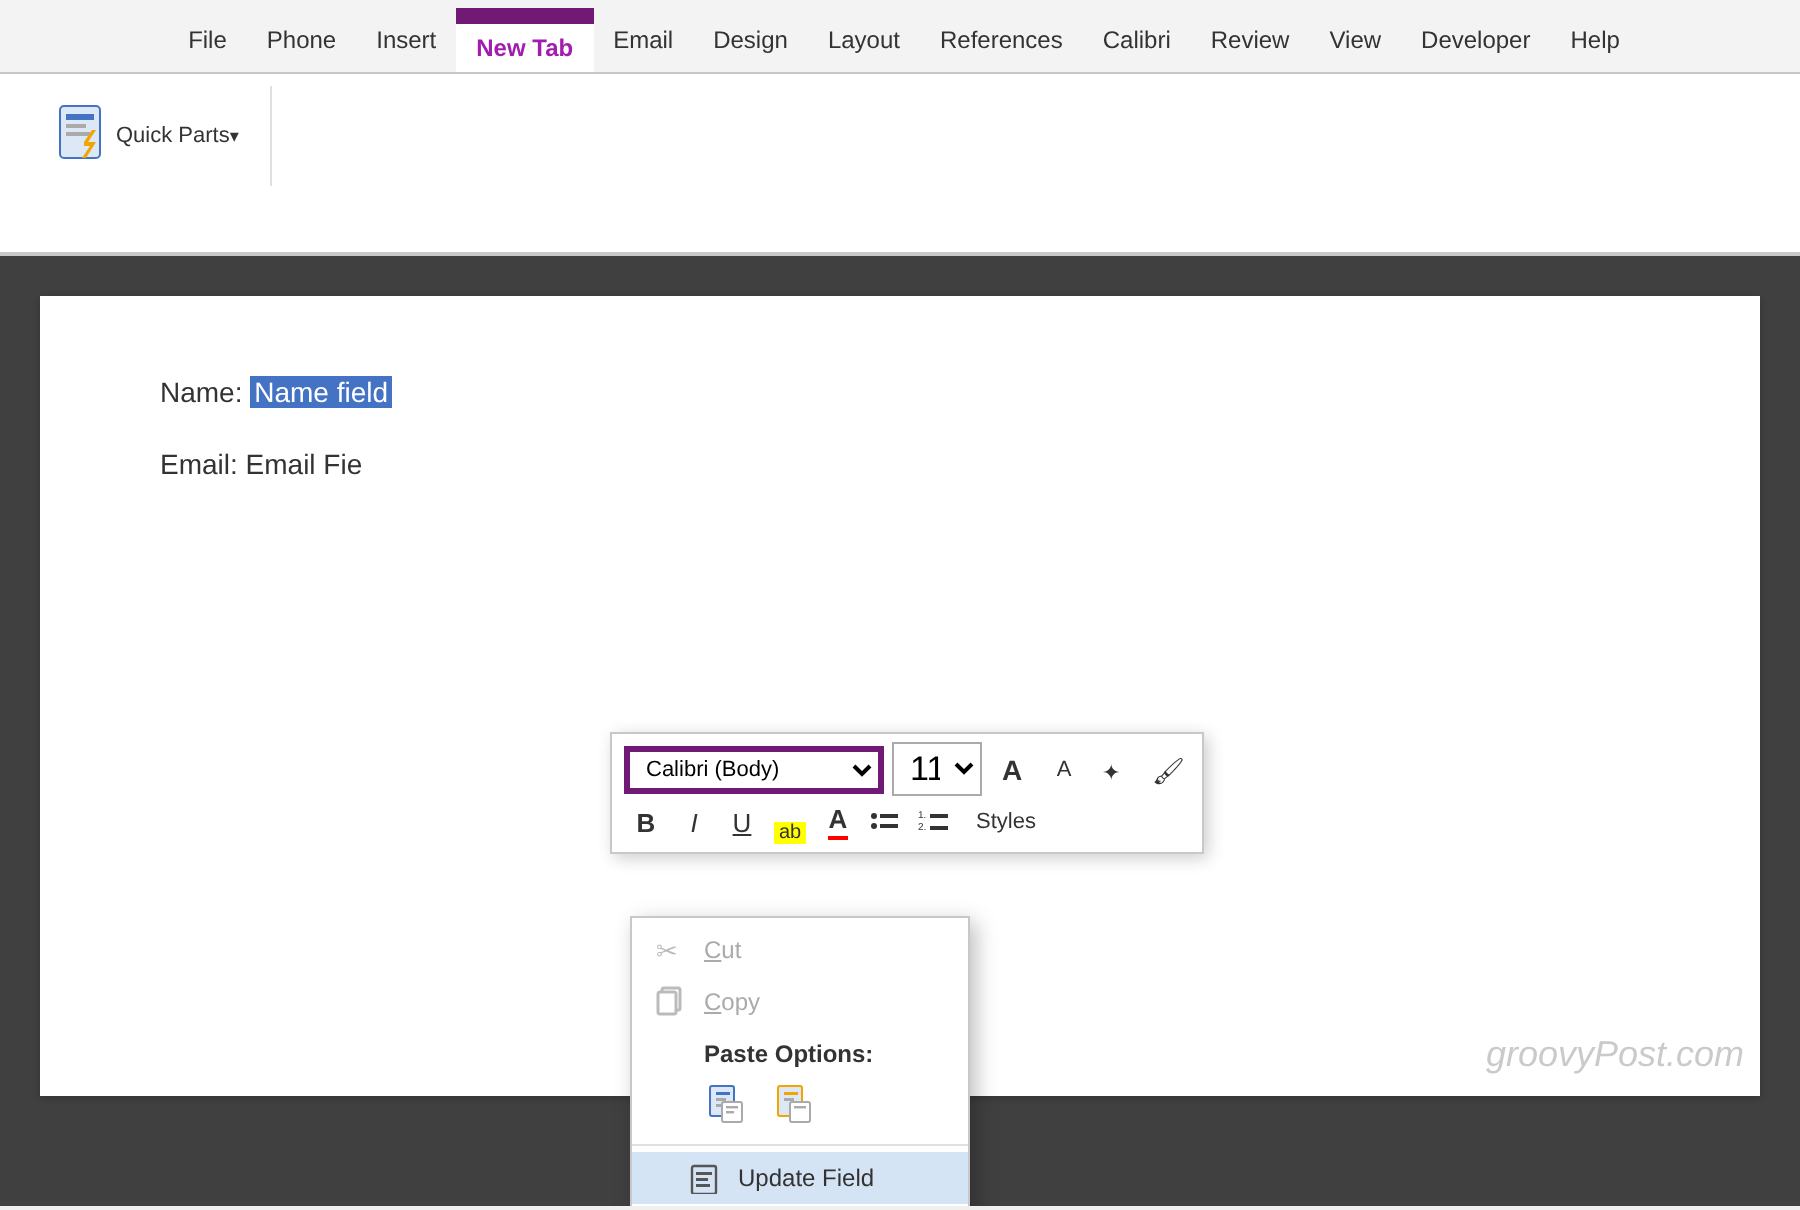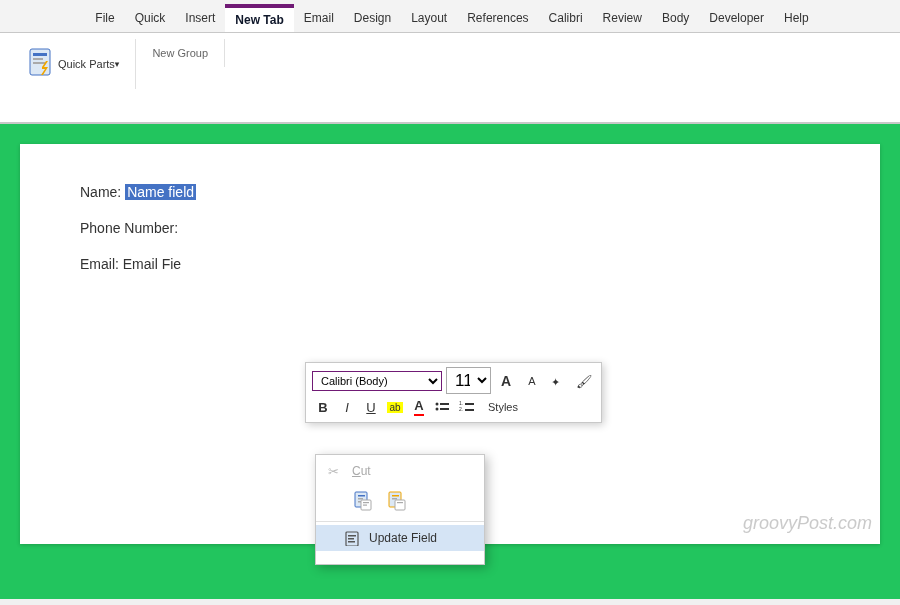--- a/index.html
+++ b/index.html
@@ -24,22 +24,22 @@
       padding: 5px 10px;
       font-size: 12px;
       cursor: pointer;
       color: #333;
       border: none;
       background: none;
     }
 
     .ribbon-tab.active {
       background: white;
-      color: #0f172a;
-      border-top: 4px solid #701a75;
+      color: #a21caf;
+      border-top: 8px solid #701a75;
       font-weight: 600;
     }
 
     .ribbon-content {
       background: white;
       padding: 6px 10px;
       min-height: 90px;
       display: flex;
       align-items: flex-start;
       border-bottom: 1px solid #c8c8c8;
@@ -73,21 +73,21 @@
 
     .new-group-label {
       font-size: 11px;
       color: #666;
       padding: 4px 8px;
       align-self: flex-end;
     }
 
     
     .document-area {
-      background: #22c55e;
+      background: #404040;
       flex: 1;
       position: relative;
       height: calc(605px - 130px);
       overflow: hidden;
     }
 
     .document-page {
       background: white;
       margin: 20px auto;
       width: 860px;
@@ -124,21 +124,21 @@
       z-index: 100;
     }
 
     .toolbar-row1 {
       display: flex;
       align-items: center;
       gap: 4px;
     }
 
     .font-select {
-      border: 1px solid #701a75;
+      border: 3px solid #701a75;
       padding: 2px 4px;
       font-size: 11px;
       width: 130px;
       background: white;
     }
 
     .size-select {
       border: 1px solid #aaa;
       padding: 2px 4px;
       font-size: 17px;
@@ -246,62 +246,56 @@
       font-style: italic;
     }
   </style>
 </head>
 <body>
 
 <div class="ribbon">
   <div class="ribbon-tabs">
 
   <button class="ribbon-tab">File</button>
-      <button class="ribbon-tab">Quick</button>
+      <button class="ribbon-tab">Phone</button>
       <button class="ribbon-tab">Insert</button>
       <button class="ribbon-tab active">New Tab</button>
       <button class="ribbon-tab">Email</button>
       <button class="ribbon-tab">Design</button>
       <button class="ribbon-tab">Layout</button>
       <button class="ribbon-tab">References</button>
       <button class="ribbon-tab">Calibri</button>
       <button class="ribbon-tab">Review</button>
-      <button class="ribbon-tab">Body</button>
+      <button class="ribbon-tab">View</button>
       <button class="ribbon-tab">Developer</button>
       <button class="ribbon-tab">Help</button>
     </div>
   <div class="ribbon-content">
     <div class="ribbon-group">
       <button class="ribbon-btn">
 
         <svg class="ribbon-icon" viewBox="0 0 32 32" xmlns="http://www.w3.org/2000/svg">
           <rect x="4" y="2" width="20" height="26" rx="2" fill="#dce8f5" stroke="#4472c4" stroke-width="1"></rect>
           <rect x="7" y="6" width="14" height="3" fill="#4472c4"></rect>
           <rect x="7" y="11" width="10" height="2" fill="#aaa"></rect>
           <rect x="7" y="15" width="12" height="2" fill="#aaa"></rect>
           <polygon points="16,20 20,14 22,14 18,20 22,20 17,28 15,28 19,22 16,22" fill="#f0a500"></polygon>
         </svg>
         <span>Quick Parts</span>
         <span style="font-size:9px;">▾</span>
       </button>
     </div>
-    <div class="ribbon-group">
-      <span class="new-group-label">New Group</span>
-    </div>
   </div>
 </div>
 
 <div class="document-area">
   <div class="document-page">
 
     <div class="doc-line">
       <span>Name: </span><span class="highlight">Name field</span>
-    </div>
-    <div class="doc-line">
-      <span>Phone Number:</span>
     </div>
     <div class="doc-line">
       <span>Email: Email Fie</span>
     </div>
 
     <div class="floating-toolbar">
       <div class="toolbar-row1">
         <select class="font-select">
           <option>Calibri (Body)</option>
         </select>
@@ -318,21 +312,21 @@
         <button class="toolbar-icon-btn">
           <svg width="16" height="16" viewBox="0 0 16 16">
             <text x="0" y="13" font-size="13" fill="#333">🖌</text>
           </svg>
         </button>
       </div>
       <div class="toolbar-row2">
         <button class="toolbar-icon-btn" style="font-weight:bold;">B</button>
         <button class="toolbar-icon-btn" style="font-style:italic;">I</button>
         <button class="toolbar-icon-btn" style="text-decoration:underline;">U</button>
-        <button class="toolbar-icon-btn" style="position:relative;">
+        <button class="toolbar-icon-btn" style="position:relative;align-items:flex-end;">
           <span style="background: #ffff00; padding: 0 2px; font-size:10px;">ab</span>
         </button>
         <button class="toolbar-icon-btn" style="position:relative;">
           <span style="font-weight:bold; color:#333; border-bottom: 2px solid red; padding-bottom:1px;">A</span>
         </button>
         <button class="toolbar-icon-btn">
           <svg width="16" height="14" viewBox="0 0 16 14">
             <circle cx="2" cy="4" r="1.5" fill="#333"></circle>
             <rect x="5" y="3" width="9" height="2" fill="#333"></rect>
             <circle cx="2" cy="9" r="1.5" fill="#333"></circle>
@@ -353,21 +347,32 @@
 
     <div class="context-menu">
 
       <div class="ctx-item disabled">
         <svg class="ctx-icon" viewBox="0 0 16 16">
           <text x="0" y="13" font-size="13" fill="#bbb">✂</text>
         </svg>
         <span><u>C</u>ut</span>
       </div>
 
-
+      <div class="ctx-item disabled">
+        <svg class="ctx-icon" viewBox="0 0 16 16">
+          <rect x="3" y="1" width="9" height="11" rx="1" fill="none" stroke="#bbb" stroke-width="1.5"></rect>
+          <rect x="1" y="3" width="9" height="11" rx="1" fill="white" stroke="#bbb" stroke-width="1.5"></rect>
+        </svg>
+        <span><u>C</u>opy</span>
+      </div>
+
+      <div class="ctx-item" style="padding-bottom:0;">
+        <svg class="ctx-icon" viewBox="0 0 16 16"></svg>
+        <span class="ctx-section-label">Paste Options:</span>
+      </div>
       <div class="ctx-paste-row">
         <svg class="ctx-icon" viewBox="0 0 16 16"></svg>
 
         <button class="paste-icon-btn" title="Keep Source Formatting">
           <svg width="22" height="22" viewBox="0 0 22 22">
             <rect x="2" y="2" width="12" height="15" rx="1" fill="#dce8f5" stroke="#4472c4" stroke-width="1"></rect>
             <rect x="5" y="5" width="7" height="1.5" fill="#4472c4"></rect>
             <rect x="5" y="8" width="5" height="1.5" fill="#aaa"></rect>
             <rect x="5" y="11" width="6" height="1.5" fill="#aaa"></rect>
             <rect x="8" y="10" width="10" height="10" rx="1" fill="white" stroke="#aaa" stroke-width="1"></rect>

